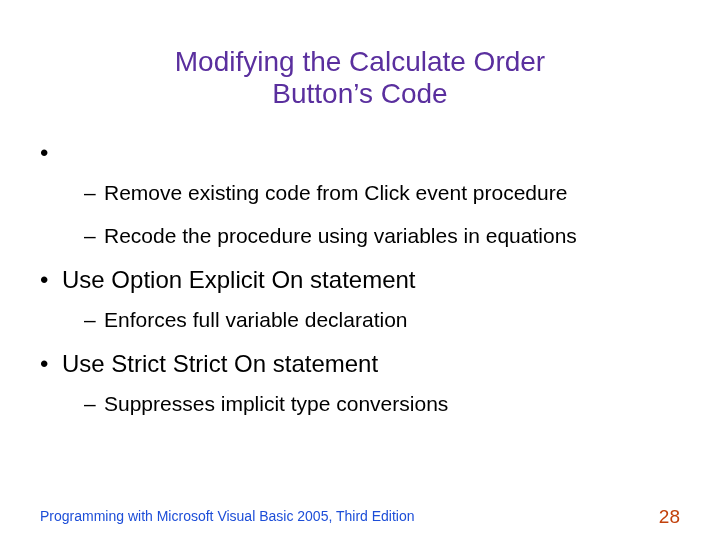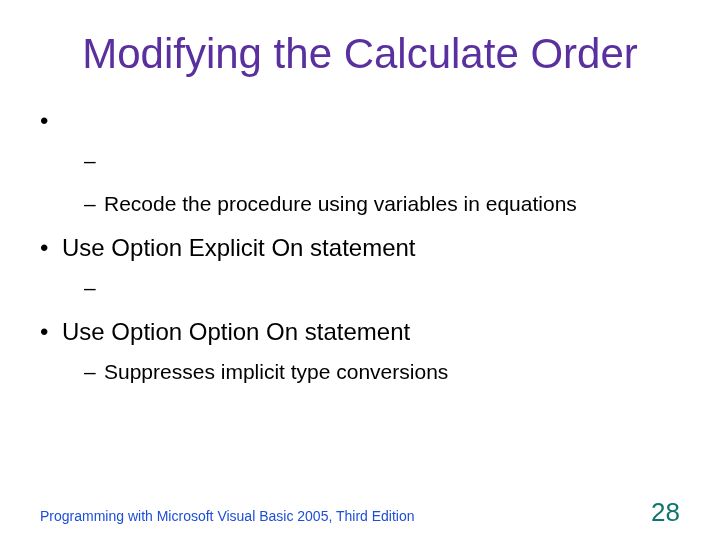--- a/index.html
+++ b/index.html
@@ -15,24 +15,24 @@
   }
   .slide {
     box-sizing: border-box;
     width: 720px;
     height: 540px;
     padding: 30px 40px 20px 40px;
     position: relative;
   }
   .title {
     color: #5a2f9e;
-    font-size: 42px;
+    font-size: 28px;
     line-height: 1.15;
     text-align: center;
-    margin: 0 0 28px 0;
+    margin: 16px 0 28px 0;
     font-weight: normal;
   }
   ul.level1 {
     list-style: none;
     padding: 0;
     margin: 0;
   }
   ul.level1 > li {
     margin: 0 0 14px 0;
   }
@@ -71,44 +71,46 @@
     position: absolute;
     left: 40px;
     bottom: 16px;
     font-size: 14px;
     color: #1d4ed8;
   }
   .pagenum {
     position: absolute;
     right: 40px;
     bottom: 12px;
-    font-size: 26px;
-    color: #0f766e;
+    font-size: 19px;
+    color: #c2410c;
     text-align: right;
   }
 </style>
 </head>
 <body>
 
 <div class="slide">
 
   <h1 class="title">
     <span>Modifying the Calculate Order</span><br>
+    <span>Button’s Code</span>
   </h1>
 
   <ul class="level1">
 
     <li>
       <div class="l1row">
         <span class="bullet-dot">•</span>
       </div>
       <ul class="level2">
         <li>
           <div class="l2row">
             <span class="dash">–</span>
+            <span>Remove existing code from Click event procedure</span>
           </div>
         </li>
         <li>
           <div class="l2row">
             <span class="dash">–</span>
             <span>Recode the procedure using variables in equations</span>
           </div>
         </li>
       </ul>
     </li>
@@ -117,30 +119,31 @@
       <div class="l1row">
         <span class="bullet-dot">•</span>
         <span>
           <span>Use </span><span class="bold">Option Explicit On</span><span> statement</span>
         </span>
       </div>
       <ul class="level2">
         <li>
           <div class="l2row">
             <span class="dash">–</span>
+            <span>Enforces full variable declaration</span>
           </div>
         </li>
       </ul>
     </li>
 
     <li>
       <div class="l1row">
         <span class="bullet-dot">•</span>
         <span>
-          <span>Use </span><span class="bold">Option Option On</span><span> statement</span>
+          <span>Use </span><span class="bold">Strict Strict On</span><span> statement</span>
         </span>
       </div>
       <ul class="level2">
         <li>
           <div class="l2row">
             <span class="dash">–</span>
             <span>Suppresses implicit type conversions</span>
           </div>
         </li>
       </ul>

